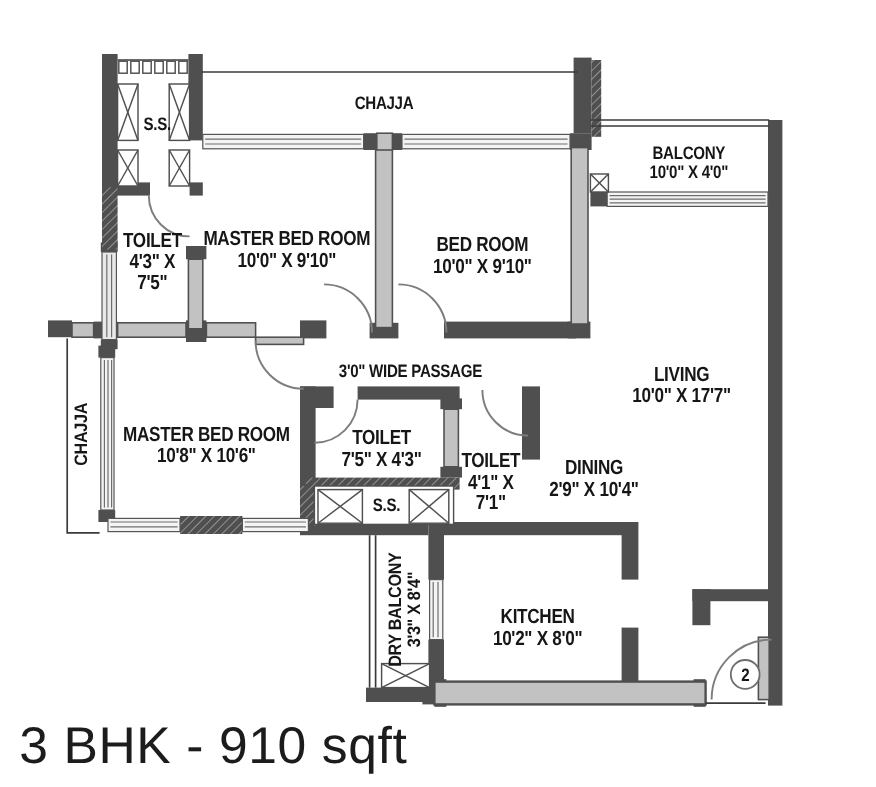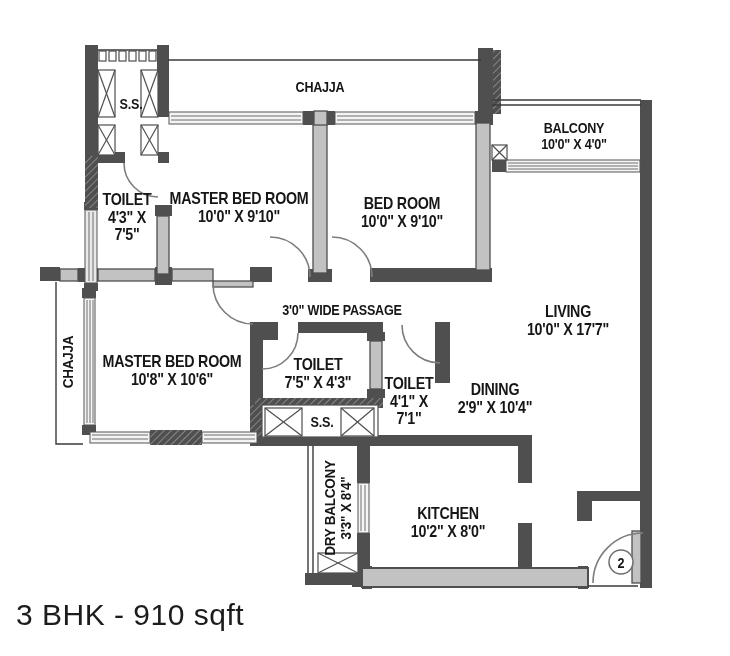--- a/index.html
+++ b/index.html
@@ -7,21 +7,21 @@
           font-family:"Liberation Sans",sans-serif;}
   svg{position:absolute;left:0;top:0;}
   .lbl{position:absolute;font-family:"Liberation Sans",sans-serif;font-weight:700;
        font-size:17px;line-height:1.04;color:#161616;text-align:center;white-space:nowrap;
        transform:translate(-50%,-50%) scaleX(0.84);letter-spacing:-0.3px;}
   .lbl span{display:block;}
   .lbl.sm{font-size:15px;}
   .lbl.rot{transform:translate(-50%,-50%) rotate(-90deg) scaleX(0.9);}
   .lbl.num{font-size:15px;font-weight:700;}
   .title{position:absolute;left:16px;top:598px;font-family:"Liberation Sans",sans-serif;
-         font-weight:400;font-size:30px;color:#1c1c1c;letter-spacing:0.5px;}
+         font-weight:400;font-size:43px;color:#1c1c1c;letter-spacing:0.5px;}
 </style>
 </head>
 <body>
 
 <div id="canvas">
 
 <svg width="730" height="656" viewBox="0 0 730 656">
   <defs>
     <pattern id="hatch" width="5" height="5" patternUnits="userSpaceOnUse" patternTransform="rotate(45)">
       <rect width="5" height="5" fill="#4f4f4f"></rect>

